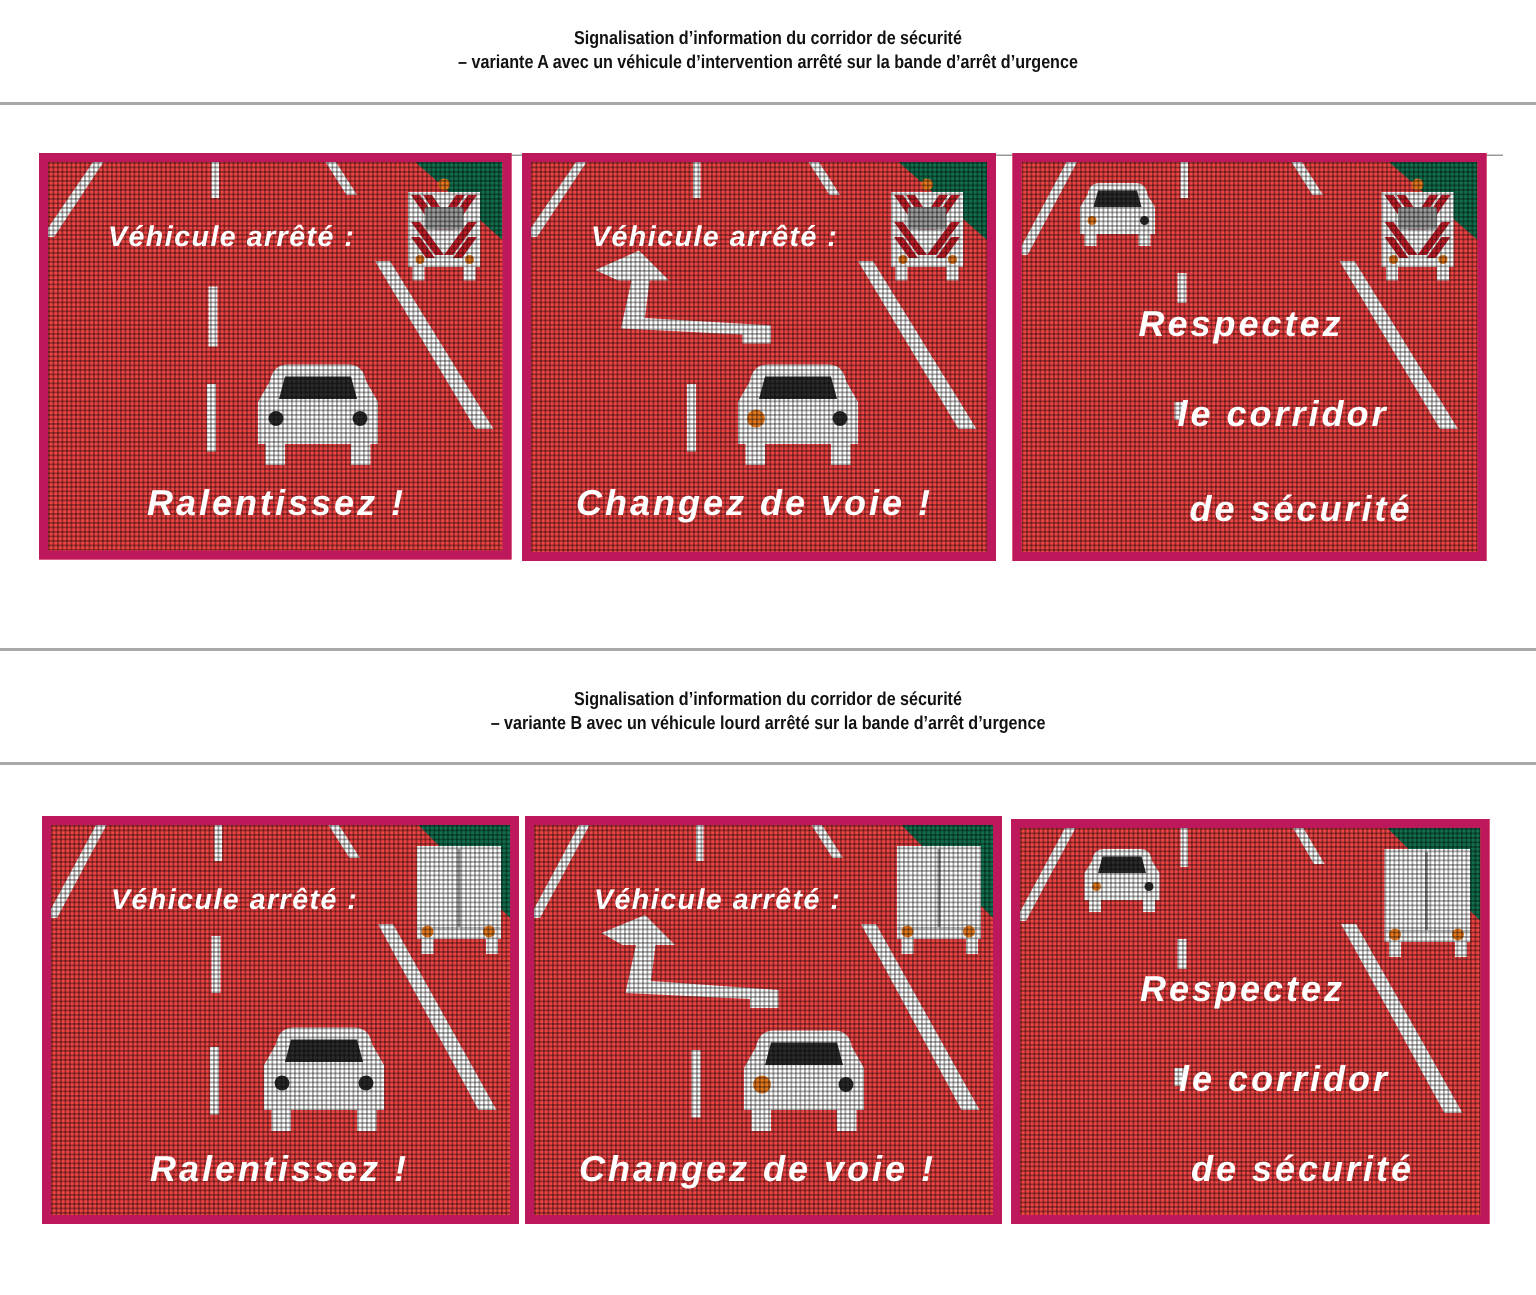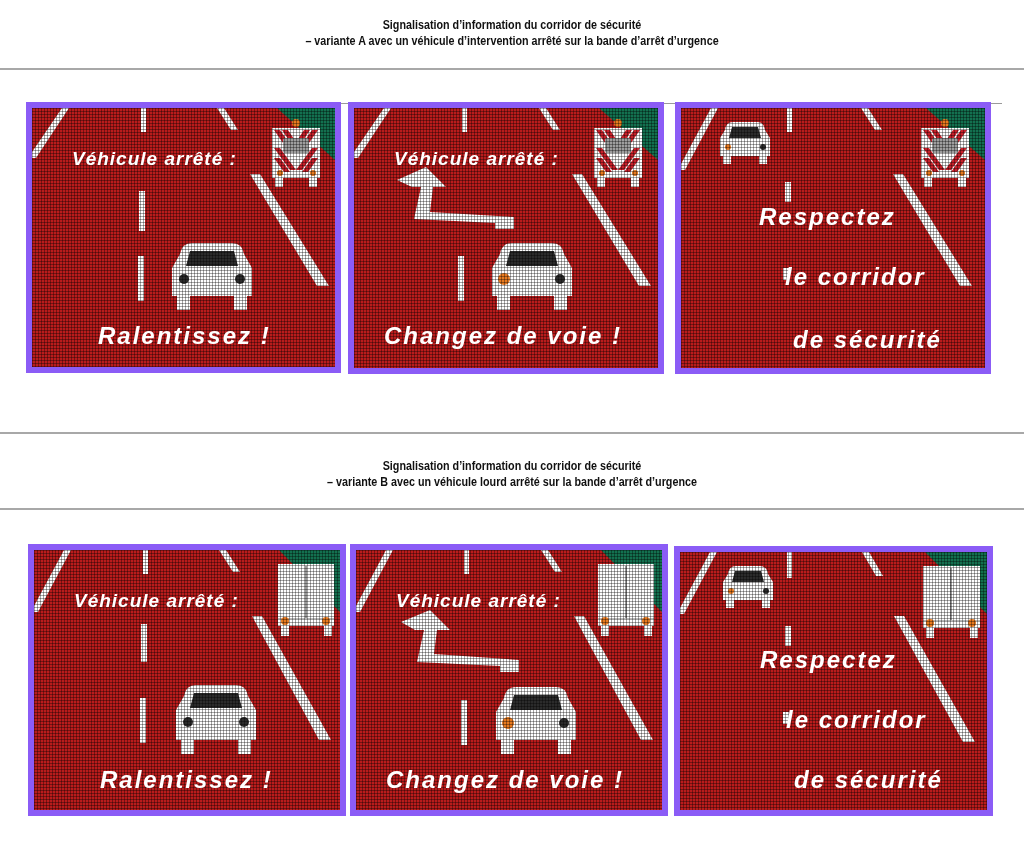--- a/index.html
+++ b/index.html
@@ -1,20 +1,20 @@
 <!DOCTYPE html>
 <html><head>
 <meta charset="utf-8">
 <style>
   html, body { margin:0; padding:0; background:#ffffff; }
   body { width:1024px; height:863px; position:relative; overflow:hidden; font-family:"Liberation Sans", sans-serif; }
   .caption { position:absolute; left:0; width:1024px; text-align:center; font-family:"Liberation Sans", sans-serif; font-weight:bold; font-size:12.5px; line-height:15px; color:#111; transform:scaleX(0.86); transform-origin:center; }
   .rule { position:absolute; left:0; width:1024px; height:2px; background:#a8a8a8; }
   .rule-short { position:absolute; height:1px; background:#9a9a9a; }
-  .panel { position:absolute; box-sizing:border-box; border:6px solid #8b5cf6; background:#b91c1c; overflow:hidden; }
+  .panel { position:absolute; box-sizing:border-box; border:6px solid #be185d; background:#ef4444; overflow:hidden; }
   .panel svg { position:absolute; left:0; top:0; width:100%; height:100%; }
   .pix { position:absolute; inset:0; pointer-events:none;
     background-image:
       linear-gradient(to right, rgba(0,0,0,0.35) 1px, transparent 1px),
       linear-gradient(to bottom, rgba(0,0,0,0.35) 1px, transparent 1px);
     background-size:3px 3px; }
   .txt { position:absolute; color:#ffffff; font-family:"Liberation Sans", sans-serif; font-weight:bold; font-style:italic; white-space:nowrap; letter-spacing:1px; }
   .t-small { font-size:19px; }
   .t-big { font-size:24px; letter-spacing:2px; }
 </style>

